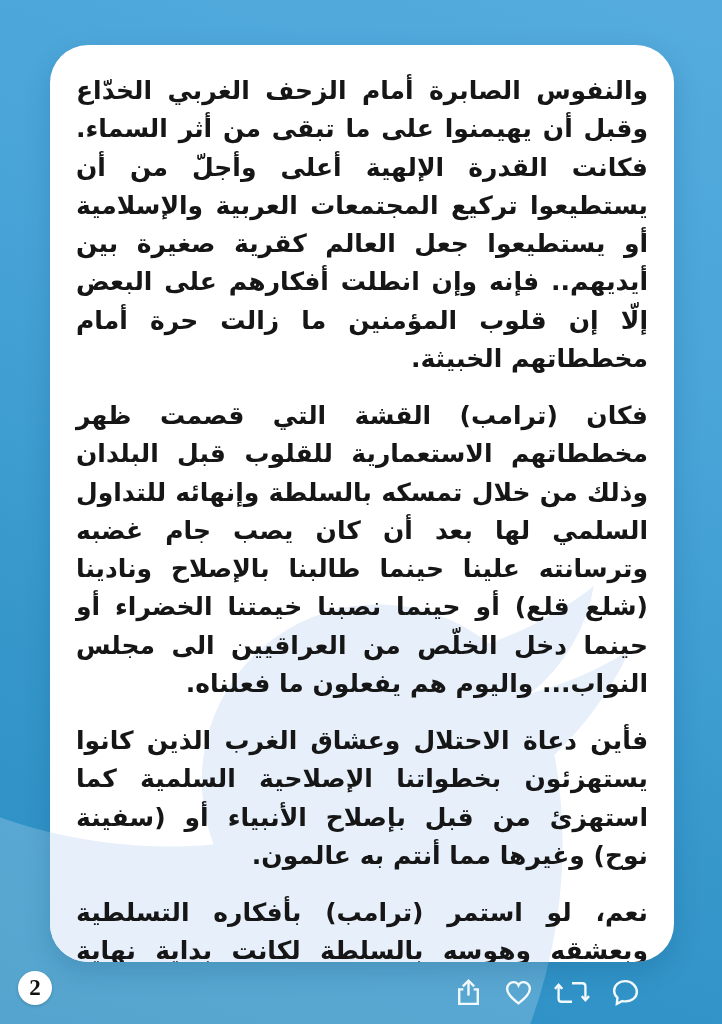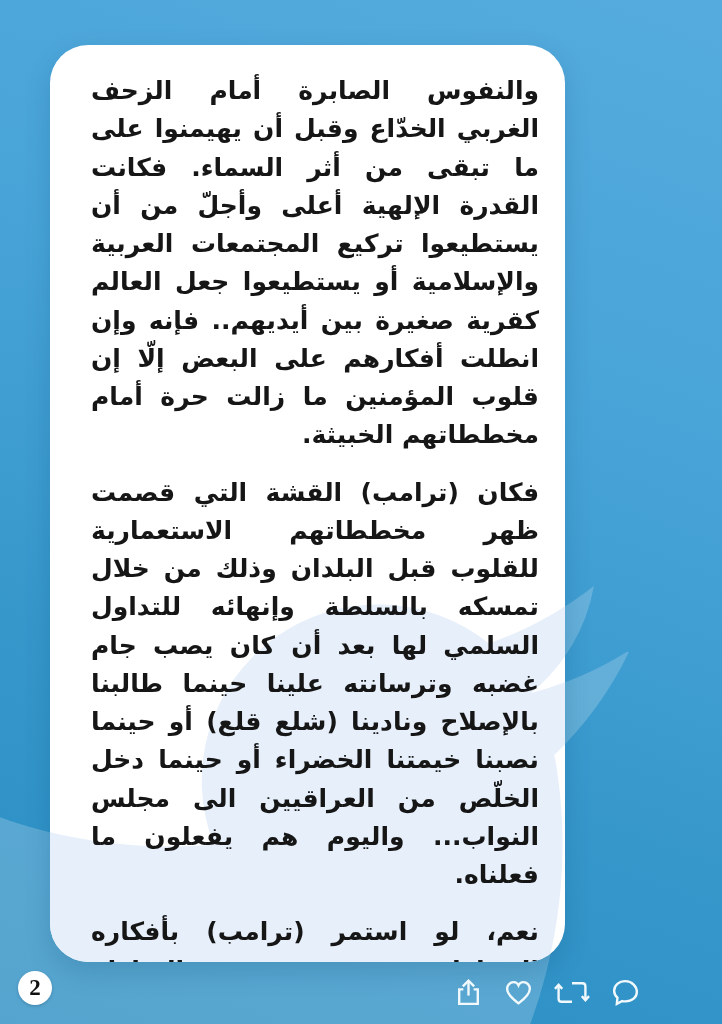--- a/index.html
+++ b/index.html
@@ -12,24 +12,24 @@
   }
   
   .bg-bird{
     position:absolute;left:-190px;top:545px;width:860px;height:860px;
     transform:rotate(-8deg);
     fill:rgba(255,255,255,0.20);
     z-index:0;
   }
   
   .card{
-    position:absolute;left:50px;top:45px;width:500px;height:917px;
+    position:absolute;left:50px;top:45px;width:624px;height:917px;
     background:#ffffff;border-radius:38px;
     box-shadow:0 10px 26px rgba(10,70,110,0.20);
-    overflow:hidden;z-index:1;padding-left:15px;
+    overflow:hidden;z-index:1;
   }
   
   .card-bird{
     position:absolute;left:-240px;top:500px;width:860px;height:860px;
     transform:rotate(-8deg);
     fill:#e6effa;
     z-index:0;
   }
   .card-text{
     position:relative;z-index:1;
@@ -79,20 +79,21 @@
   </svg>
 
   <div class="card">
     <svg class="card-bird" viewBox="0 0 24 24" aria-hidden="true">
       <path d="M23.953 4.57a10 10 0 01-2.825.775 4.958 4.958 0 002.163-2.723c-.951.555-2.005.959-3.127 1.184a4.92 4.92 0 00-8.384 4.482C7.69 8.095 4.067 6.13 1.64 3.162a4.822 4.822 0 00-.666 2.475c0 1.71.87 3.213 2.188 4.096a4.904 4.904 0 01-2.228-.616v.06a4.923 4.923 0 003.946 4.827 4.996 4.996 0 01-2.212.085 4.936 4.936 0 004.604 3.417 9.867 9.867 0 01-6.102 2.105c-.39 0-.779-.023-1.17-.067a13.995 13.995 0 007.557 2.209c9.053 0 13.998-7.496 13.998-13.985 0-.21 0-.42-.015-.63A9.935 9.935 0 0024 4.59z"></path>
     </svg>
 
     <div class="card-text" dir="rtl" lang="ar">
       <p>والنفوس الصابرة أمام الزحف الغربي الخدّاع وقبل أن يهيمنوا على ما تبقى من أثر السماء. فكانت القدرة الإلهية أعلى وأجلّ من أن يستطيعوا تركيع المجتمعات العربية والإسلامية أو يستطيعوا جعل العالم كقرية صغيرة بين أيديهم.. فإنه وإن انطلت أفكارهم على البعض إلّا إن قلوب المؤمنين ما زالت حرة أمام مخططاتهم الخبيثة.</p>
       <p>فكان (ترامب) القشة التي قصمت ظهر مخططاتهم الاستعمارية للقلوب قبل البلدان وذلك من خلال تمسكه بالسلطة وإنهائه للتداول السلمي لها بعد أن كان يصب جام غضبه وترسانته علينا حينما طالبنا بالإصلاح ونادينا (شلع قلع) أو حينما نصبنا خيمتنا الخضراء أو حينما دخل الخلّص من العراقيين الى مجلس النواب... واليوم هم يفعلون ما فعلناه.</p>
+      <p>فأين دعاة الاحتلال وعشاق الغرب الذين كانوا يستهزئون بخطواتنا الإصلاحية السلمية كما استهزئ من قبل بإصلاح الأنبياء أو (سفينة نوح) وغيرها مما أنتم به عالمون.</p>
       <p>نعم، لو استمر (ترامب) بأفكاره التسلطية وبعشقه وهوسه بالسلطة لكانت بداية نهاية أمريكا الديمقراطية وتصاغر عظمتها عالمياً.. وإن أمريكا اليوم ليست كأمريكا الأمس ولن يكون غداً أفضل من يومها إن استمر طغيانها وعصيانها لأوامر السماء ونشرها للفاحشة والظلم والاحتلال وشرائها ذمم الشعوب والتلاعب بمقدراتهم.</p>
     </div>
   </div>
 
   <div class="page-badge">
     <span>2</span>
   </div>
 
   <div class="actions">
 

